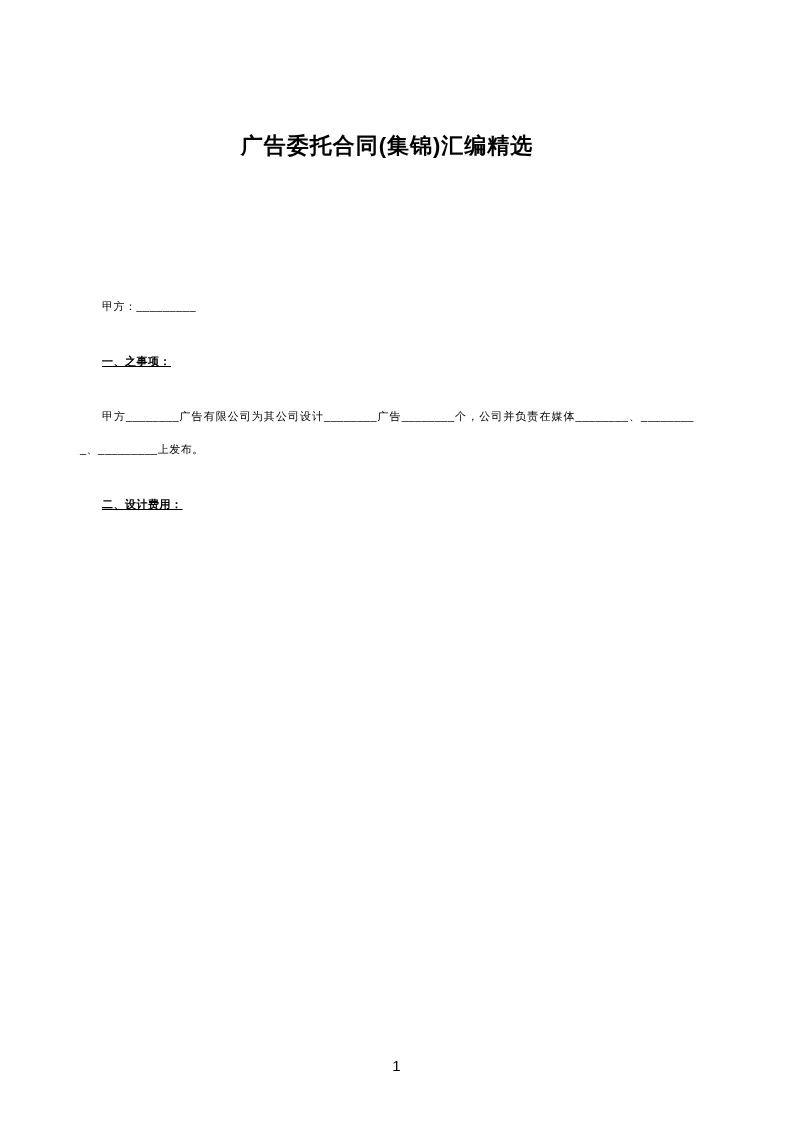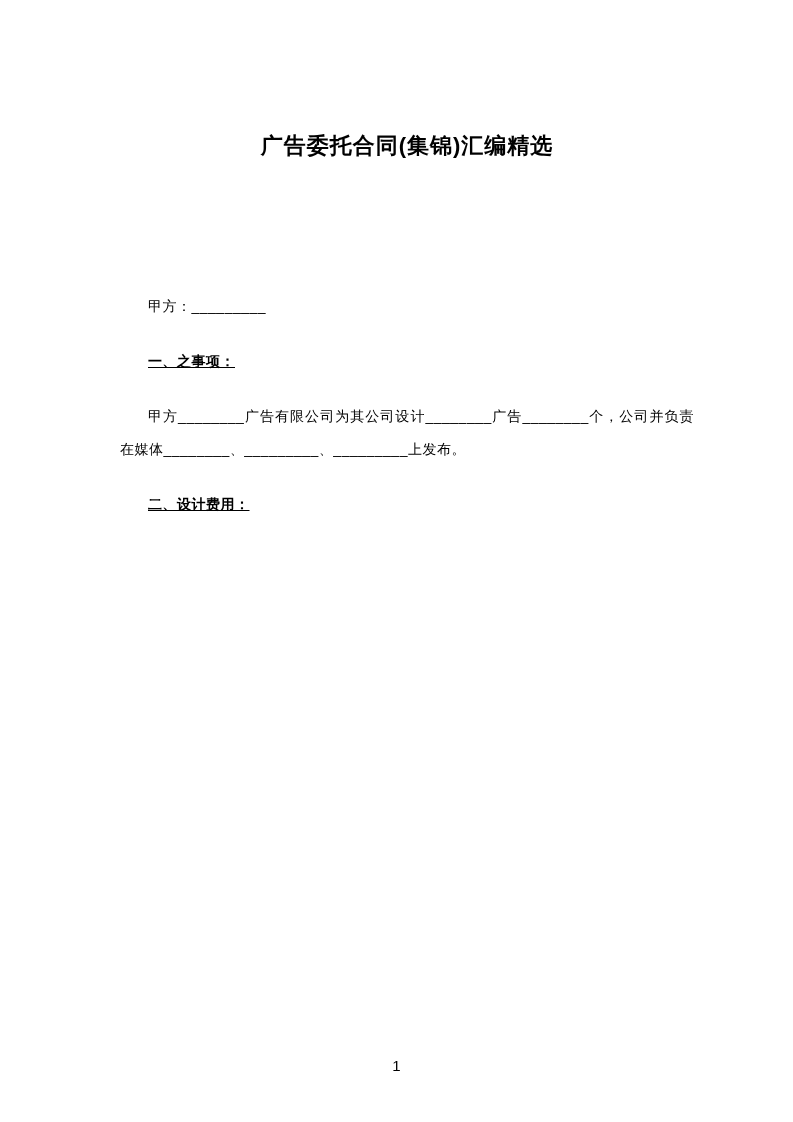--- a/index.html
+++ b/index.html
@@ -8,35 +8,35 @@
     background: #888;
     font-family: "Liberation Sans", "DejaVu Sans", sans-serif;
   }
   .page {
     position: relative;
     width: 793px;
     height: 1122px;
     margin: 0 auto;
     background: #ffffff;
     box-sizing: border-box;
-    padding: 130px 99px 0 120px;
+    padding: 130px 99px 0 80px;
     color: #000000;
     overflow: hidden;
   }
   .doc-title {
     margin: 0 0 128px 0;
     text-align: center;
     font-size: 22px;
     line-height: 32px;
     font-weight: bold;
     letter-spacing: 1px;
   }
   .doc-body p {
     margin: 22px 0;
-    font-size: 14px;
+    font-size: 11px;
     line-height: 33px;
     text-indent: 2em;
     text-align: justify;
     letter-spacing: 0.5px;
     word-break: break-all;
   }
   .doc-body p.heading {
     font-weight: bold;
     text-align: left;
     text-decoration: underline;

